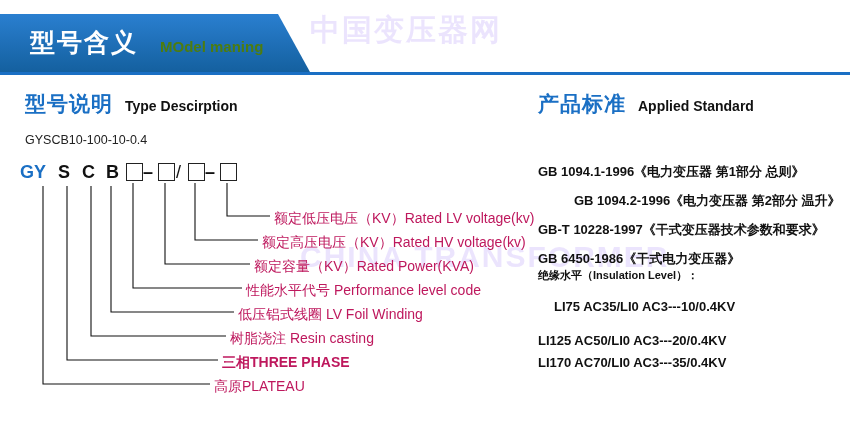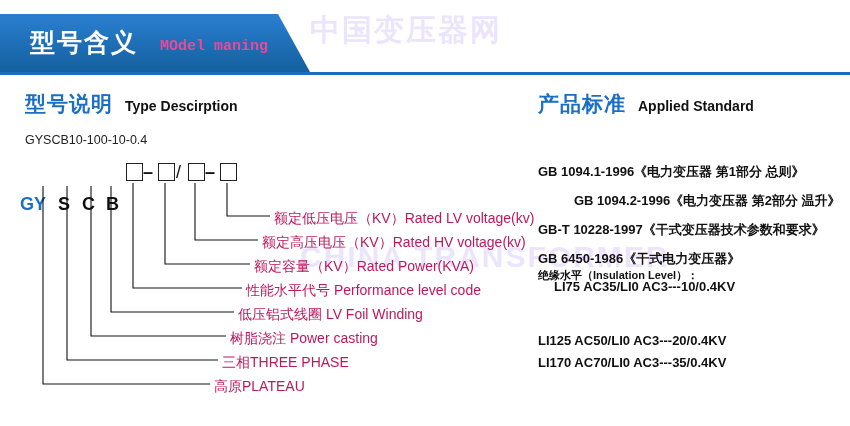--- a/index.html
+++ b/index.html
@@ -60,22 +60,22 @@
     color: #ffffff;
     letter-spacing: 2px;
     font-family: "Liberation Sans", sans-serif;
   }
   .banner-title-en {
     position: absolute;
     left: 160px;
     top: 24px;
     font-size: 15px;
     font-weight: bold;
-    color: #ec4899;
-    font-family: Liberation Mono, monospace;
+    color: #4d7c0f;
+    font-family: Liberation Sans, sans-serif;
   }
 
   
   .sec-head {
     position: absolute;
     white-space: nowrap;
   }
   .sec-head .cn {
     font-size: 21px;
     font-weight: bold;
@@ -105,21 +105,20 @@
     top: 160px;
     height: 26px;
   }
   .code-row .ch {
     position: absolute;
     top: 0;
     font-size: 18px;
     font-weight: bold;
     color: #111111;
     line-height: 24px;
-    margin-top: 32px;
   }
   .code-row .ch.blue {
     color: #1a6fc4;
   }
   .code-row .box {
     position: absolute;
     top: 3px;
     width: 15px;
     height: 16px;
     border: 1px solid #222222;
@@ -263,25 +262,25 @@
   <path d="M67,186 L67,360 L218,360" stroke="#111" stroke-width="1.1" fill="none"></path>
 
   <path d="M43,186 L43,384 L210,384" stroke="#111" stroke-width="1.1" fill="none"></path>
 </svg>
 
 <div class="leader-label" style="left:274px; top:210px;">额定低压电压（KV）Rated LV voltage(kv)</div>
 <div class="leader-label" style="left:262px; top:234px;">额定高压电压（KV）Rated HV voltage(kv)</div>
 <div class="leader-label" style="left:254px; top:258px;">额定容量（KV）Rated Power(KVA)</div>
 <div class="leader-label" style="left:246px; top:282px;">性能水平代号  Performance level code</div>
 <div class="leader-label" style="left:238px; top:306px;">低压铝式线圈 LV Foil Winding</div>
-<div class="leader-label" style="left:230px; top:330px;">树脂浇注 Power casting</div>
-<div class="leader-label" style="left:222px; top:354px;">三相THREE PHASE</div>
+<div class="leader-label" style="left:230px; top:330px;">树脂浇注 Resin casting</div>
+<div class="leader-label" style="left:222px; top:354px;font-weight:bold;">三相THREE PHASE</div>
 <div class="leader-label" style="left:214px; top:378px;">高原PLATEAU</div>
 
 <div class="std-item" style="top:163px;">GB 1094.1-1996《电力变压器 第1部分 总则》</div>
 <div class="std-item" style="top:192px;margin-left:36px;">GB 1094.2-1996《电力变压器 第2部分 温升》</div>
 <div class="std-item" style="top:221px;">GB-T 10228-1997《干式变压器技术参数和要求》</div>
 <div class="std-item" style="top:250px;">GB 6450-1986《干式电力变压器》</div>
 
 <div class="ins-title" style="top:268px;">绝缘水平（Insulation Level）：</div>
-<div class="ins-item" style="top:279px;padding-left:16px;">LI75 AC35/LI0 AC3---10/0.4KV</div>
+<div class="ins-item" style="top:299px;padding-left:16px;">LI75 AC35/LI0 AC3---10/0.4KV</div>
 <div class="ins-item" style="top:333px;">LI125 AC50/LI0 AC3---20/0.4KV</div>
 <div class="ins-item" style="top:355px;">LI170 AC70/LI0 AC3---35/0.4KV</div>
 
 </body></html>

